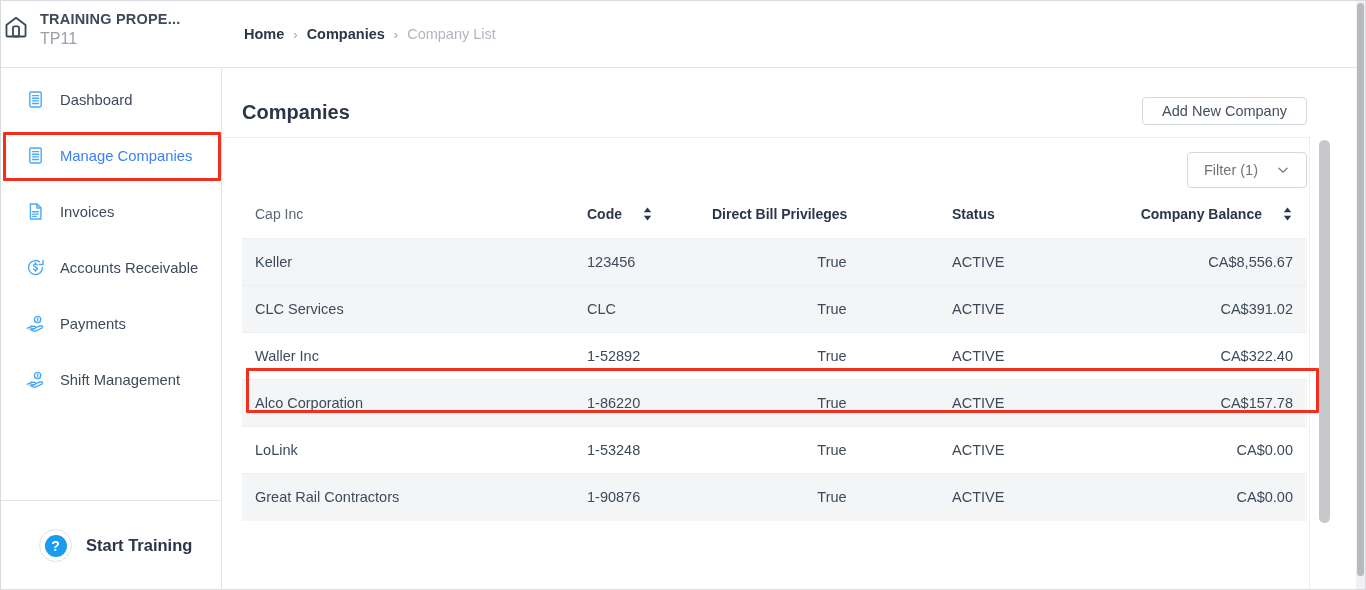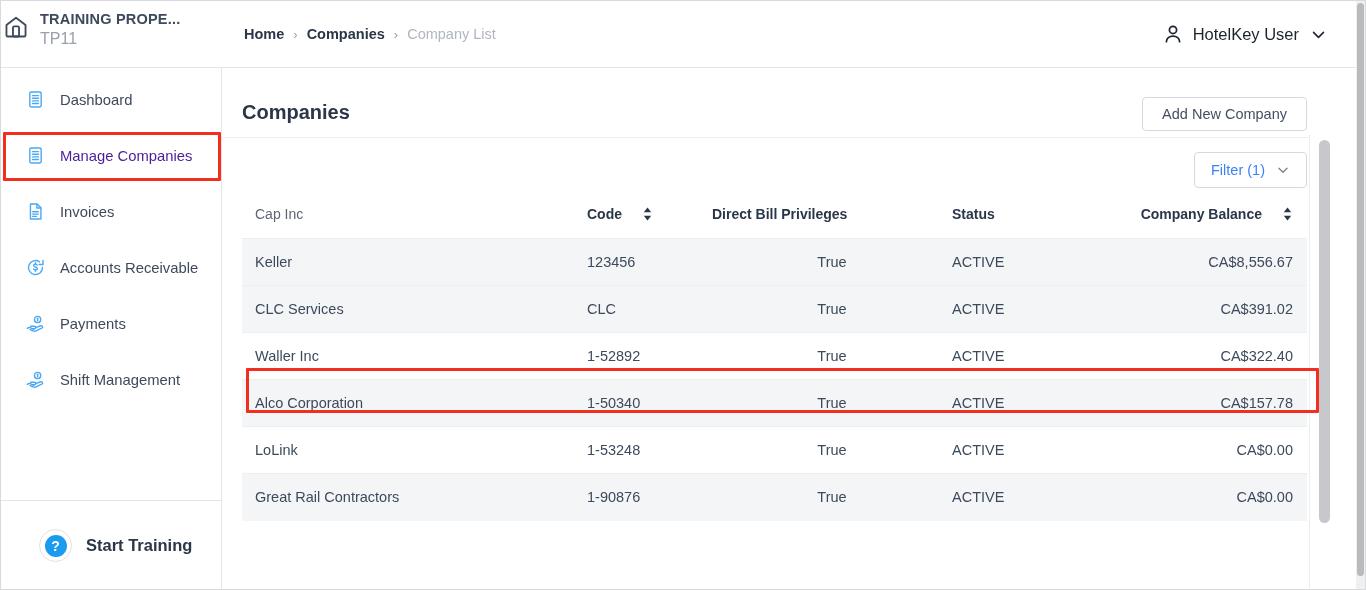--- a/index.html
+++ b/index.html
@@ -114,21 +114,21 @@
     display: flex;
     align-items: center;
     gap: 14px;
     height: 39px;
     padding-left: 24px;
     font-size: 14.8px;
     color: #3d4a5c;
     cursor: pointer;
     margin-bottom: 17px;
   }
-  .nav-item.active { color: #4c1d95; }
+  .nav-item.active { color: #3b82f6; }
   .nav-icon {
     width: 21px; height: 21px;
     color: #4aa9f5;
     flex: 0 0 auto;
   }
   .nav-label { white-space: nowrap; }
 
   
   #sidebar-footer {
     position: absolute;
@@ -187,21 +187,21 @@
   #page-title {
     position: absolute;
     left: 20px; top: 33px;
     font-size: 20px;
     font-weight: bold;
     color: #2b3648;
   }
   #add-company-btn {
     position: absolute;
     right: 30px; top: 29px;
-    height: 34px;
+    height: 28px;
     padding: 0 19px;
     background: #ffffff;
     border: 1px solid #d5d9de;
     border-radius: 4px;
     font-family: "Liberation Sans", sans-serif;
     font-size: 14.5px;
     color: #42505f;
     cursor: pointer;
     white-space: nowrap;
   }
@@ -213,25 +213,25 @@
   #filter-btn {
     position: absolute;
     right: 30px; top: 14px;
     height: 36px;
     padding: 0 16px;
     background: #ffffff;
     border: 1px solid #d5d9de;
     border-radius: 4px;
     font-family: "Liberation Sans", sans-serif;
     font-size: 14.5px;
-    color: #3b82f6;
+    color: #737373;
     cursor: pointer;
     display: flex;
     align-items: center;
-    gap: 11px;
+    gap: 18px;
     white-space: nowrap;
   }
   .caret-sm { width: 14px; height: 14px; color: #7b838e; }
 
   
   #table-wrap {
     position: relative;
     margin: 0 20px 0 20px;
     width: 1065px;
   }
@@ -347,34 +347,20 @@
     </div>
 
     <div id="breadcrumb">
       <span class="crumb">Home</span>
       <span class="crumb-sep">›</span>
       <span class="crumb">Companies</span>
       <span class="crumb-sep">›</span>
       <span class="crumb inactive">Company List</span>
     </div>
 
-    <div id="usermenu">
-      <span class="user-icon">
-        <svg viewBox="0 0 24 24" fill="none" stroke="currentColor" stroke-width="1.9" stroke-linecap="round" stroke-linejoin="round" width="22" height="22">
-          <circle cx="12" cy="7.6" r="3.9"></circle>
-          <path d="M4.8 20.4c0-3.6 3.2-6.1 7.2-6.1s7.2 2.5 7.2 6.1"></path>
-        </svg>
-      </span>
-      <span class="user-name">HotelKey User</span>
-      <span class="user-caret">
-        <svg viewBox="0 0 24 24" fill="none" stroke="currentColor" stroke-width="2.2" stroke-linecap="round" stroke-linejoin="round" width="17" height="17">
-          <polyline points="5,9 12,16 19,9"></polyline>
-        </svg>
-      </span>
-    </div>
   </div>
 
   <div id="sidebar">
     <div id="navlist">
 
       <div class="nav-item">
         <span class="nav-icon">
           <svg viewBox="0 0 24 24" fill="none" stroke="currentColor" stroke-width="1.6" width="21" height="21">
             <rect x="5.5" y="3.5" width="13" height="17" rx="1.6"></rect>
             <line x1="8.6" y1="7.6" x2="15.4" y2="7.6" stroke-linecap="round"></line>
@@ -532,21 +518,21 @@
             </tr>
             <tr>
               <td class="c-name t-name">Waller Inc</td>
               <td class="c-code">1-52892</td>
               <td class="c-dbp">True</td>
               <td class="c-stat">ACTIVE</td>
               <td class="c-bal t-bal">CA$322.40</td>
             </tr>
             <tr class="shaded">
               <td class="c-name t-name">Alco Corporation</td>
-              <td class="c-code">1-50340</td>
+              <td class="c-code">1-86220</td>
               <td class="c-dbp">True</td>
               <td class="c-stat">ACTIVE</td>
               <td class="c-bal t-bal">CA$157.78</td>
             </tr>
             <tr>
               <td class="c-name t-name">LoLink</td>
               <td class="c-code">1-53248</td>
               <td class="c-dbp">True</td>
               <td class="c-stat">ACTIVE</td>
               <td class="c-bal t-bal">CA$0.00</td>

